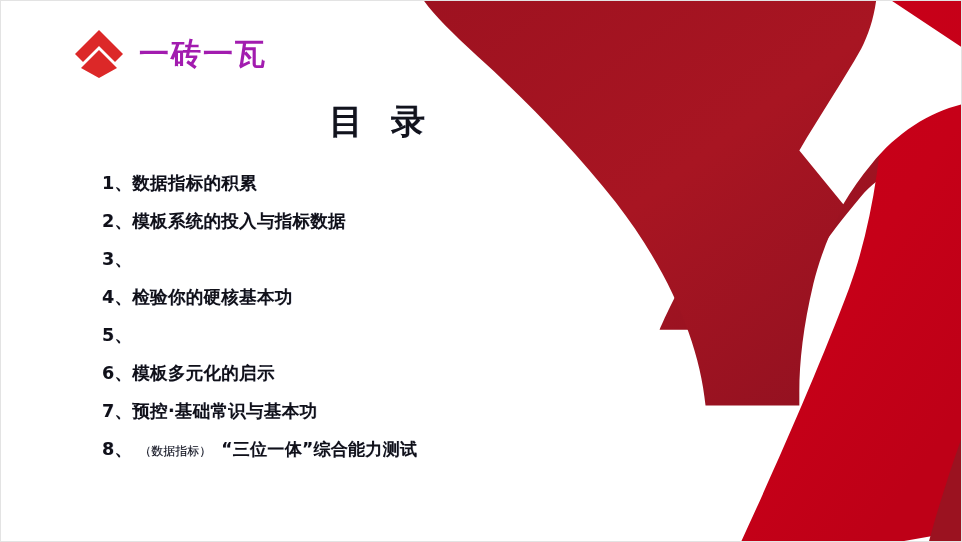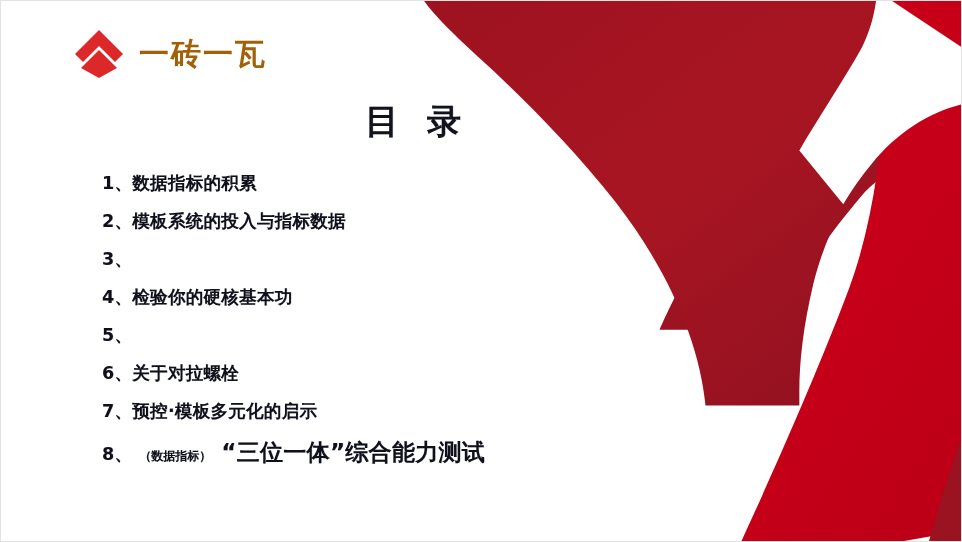--- a/index.html
+++ b/index.html
@@ -46,42 +46,41 @@
   .logo-mark {
     width: 52px;
     height: 52px;
     position: relative;
     flex: 0 0 auto;
   }
   .logo-mark svg { display: block; }
   .logo-word {
     font-size: 30px;
     font-weight: 700;
-    color: #a16207;
+    color: #a21caf;
     letter-spacing: 2px;
     line-height: 1;
     white-space: nowrap;
     font-family: "DejaVu Sans", "Liberation Sans", sans-serif;
   }
 
   
   .page-title {
     position: absolute;
     left: 0;
     top: 100px;
     width: 760px;
     text-align: center;
     font-size: 34px;
     font-weight: 700;
     color: #12131c;
     letter-spacing: 8px;
     line-height: 1.2;
     font-family: "DejaVu Sans", "Liberation Sans", sans-serif;
     text-shadow: 0.5px 0 0 rgba(40,60,120,0.35);
-    padding-left: 36px;
   }
 
   
   .toc {
     position: absolute;
     left: 101px;
     top: 170px;
     width: 700px;
   }
   .toc-item {
@@ -98,28 +97,28 @@
   }
   .toc-index {
     font-weight: 700;
     font-size: 17.5px;
   }
   .toc-text {
     font-weight: 700;
     font-size: 17.5px;
   }
   .toc-note {
-    font-weight: 700;
+    font-weight: 400;
     font-size: 12px;
     padding: 0 2px 0 7px;
     letter-spacing: 0;
   }
   .toc-tail {
     font-weight: 700;
-    font-size: 23px;
+    font-size: 17px;
     padding-left: 8px;
   }
 </style>
 </head>
 <body>
 
 <div id="slide">
 
   <div class="art-layer">
     <svg viewBox="0 0 962 542" preserveAspectRatio="none" xmlns="http://www.w3.org/2000/svg">
@@ -310,25 +309,25 @@
     </div>
     <div class="toc-item">
       <span class="toc-index">4、</span>
       <span class="toc-text">检验你的硬核基本功</span>
     </div>
     <div class="toc-item">
       <span class="toc-index">5、</span>
     </div>
     <div class="toc-item">
       <span class="toc-index">6、</span>
-      <span class="toc-text">关于对拉螺栓</span>
+      <span class="toc-text">模板多元化的启示</span>
     </div>
     <div class="toc-item">
       <span class="toc-index">7、</span>
-      <span class="toc-text">预控·模板多元化的启示</span>
+      <span class="toc-text">预控·基础常识与基本功</span>
     </div>
     <div class="toc-item">
       <span class="toc-index">8、</span>
       <span class="toc-note">（数据指标）</span>
       <span class="toc-tail">“三位一体”综合能力测试</span>
     </div>
   </div>
 
 </div>
 

